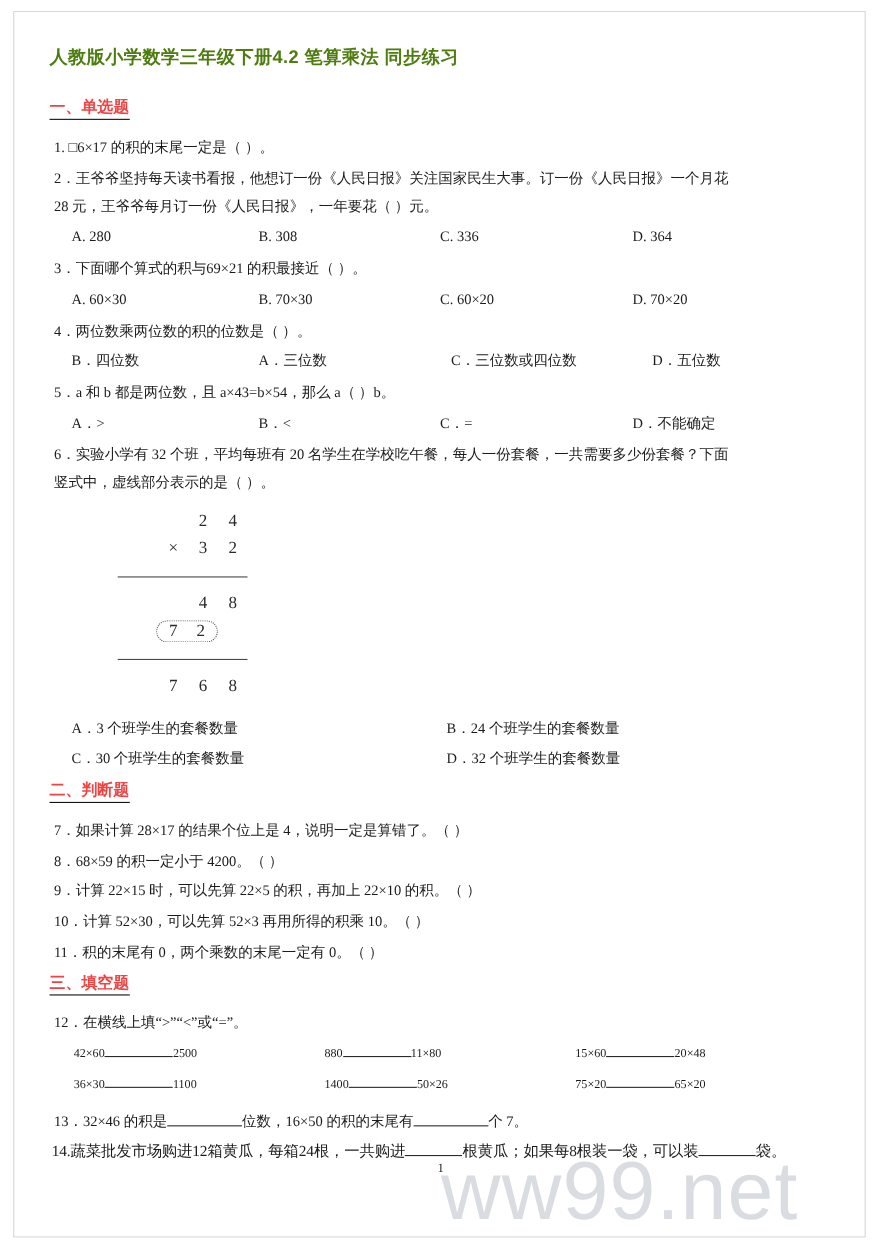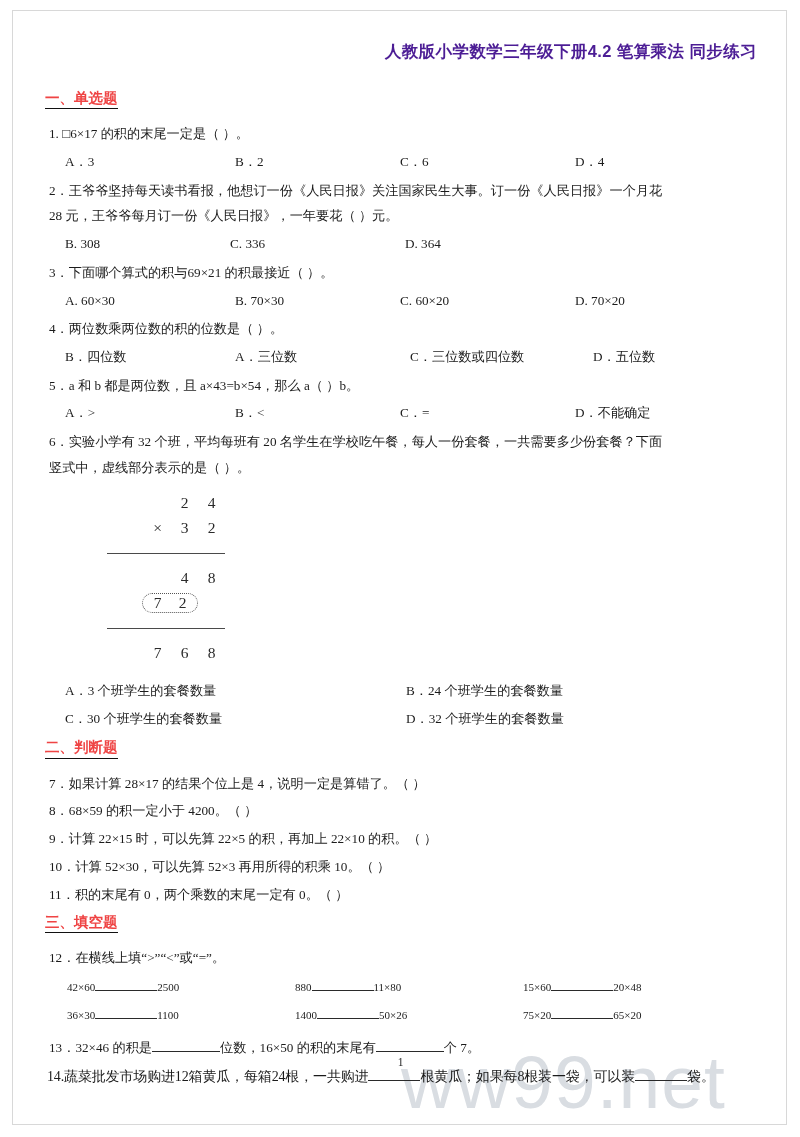--- a/index.html
+++ b/index.html
@@ -44,25 +44,25 @@
     letter-spacing: 1px;
     user-select: none;
     white-space: nowrap;
     z-index: 0;
   }
 
   .layer { position: relative; z-index: 2; }
 
   
   .doc-title {
-    text-align: right;
+    text-align: left;
     font-family: "Liberation Sans", sans-serif;
     font-weight: bold;
     font-size: 16.5px;
-    color: #4c1d95;
+    color: #4d7c0f;
     margin: 0 0 22px 0;
     letter-spacing: 0.4px;
   }
 
   
   .section-head {
     font-family: "Liberation Sans", sans-serif;
     font-weight: bold;
     font-size: 14.5px;
     color: #ef4444;
@@ -195,32 +195,27 @@
 
     <div class="doc-title">人教版小学数学三年级下册4.2 笔算乘法 同步练习</div>
 
     <div class="section-wrap">
       <div class="section-head">一、单选题</div>
     </div>
 
     <div class="q">
       <span class="q-text">1.  □6×17 的积的末尾一定是（      ）。</span>
     </div>
-    <div class="opts">
-      <span class="opt c1">A．3</span>
-      <span class="opt c2">B．2</span>
-      <span class="opt c3">C．6</span>
-      <span class="opt c4">D．4</span>
-    </div>
 
     <div class="q">
       <span class="q-text">2．王爷爷坚持每天读书看报，他想订一份《人民日报》关注国家民生大事。订一份《人民日报》一个月花</span>
       <span class="q-text">28 元，王爷爷每月订一份《人民日报》，一年要花（      ）元。</span>
     </div>
     <div class="opts">
+      <span class="opt c1">A. 280</span>
       <span class="opt c2">B. 308</span>
       <span class="opt c3">C. 336</span>
       <span class="opt c4">D. 364</span>
     </div>
 
     <div class="q">
       <span class="q-text">3．下面哪个算式的积与69×21 的积最接近（      ）。</span>
     </div>
     <div class="opts">
       <span class="opt c1">A. 60×30</span>

